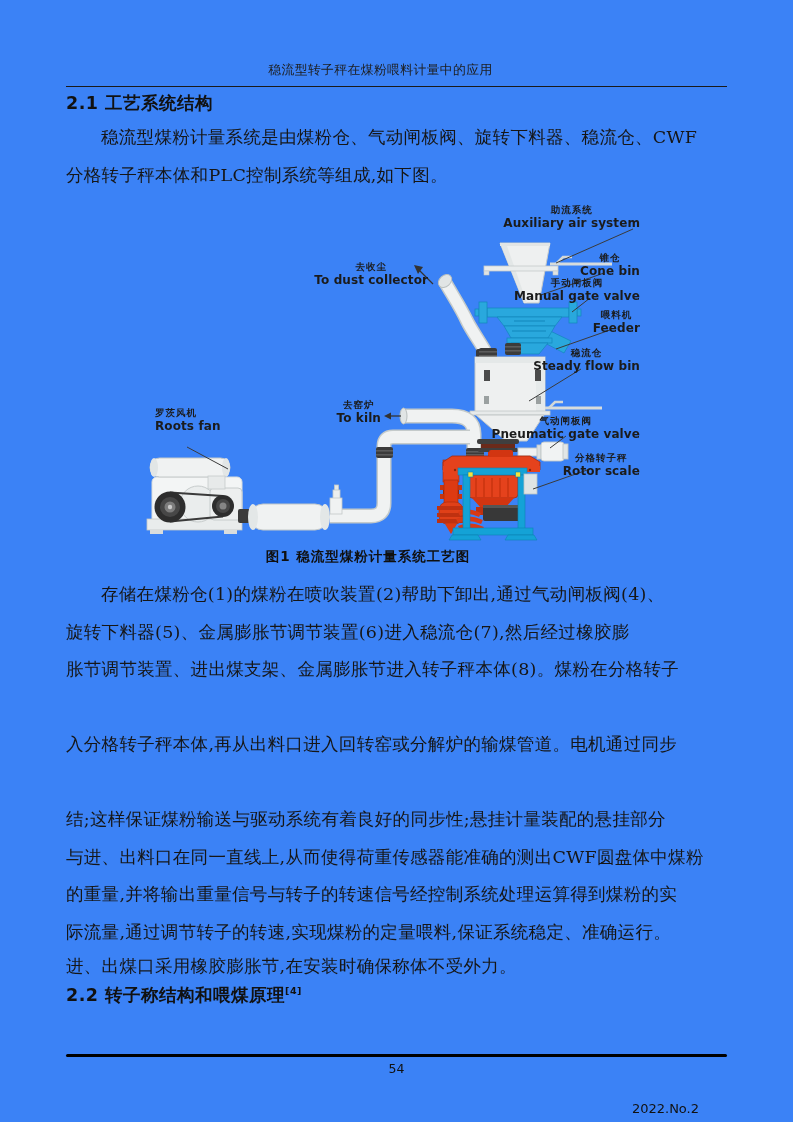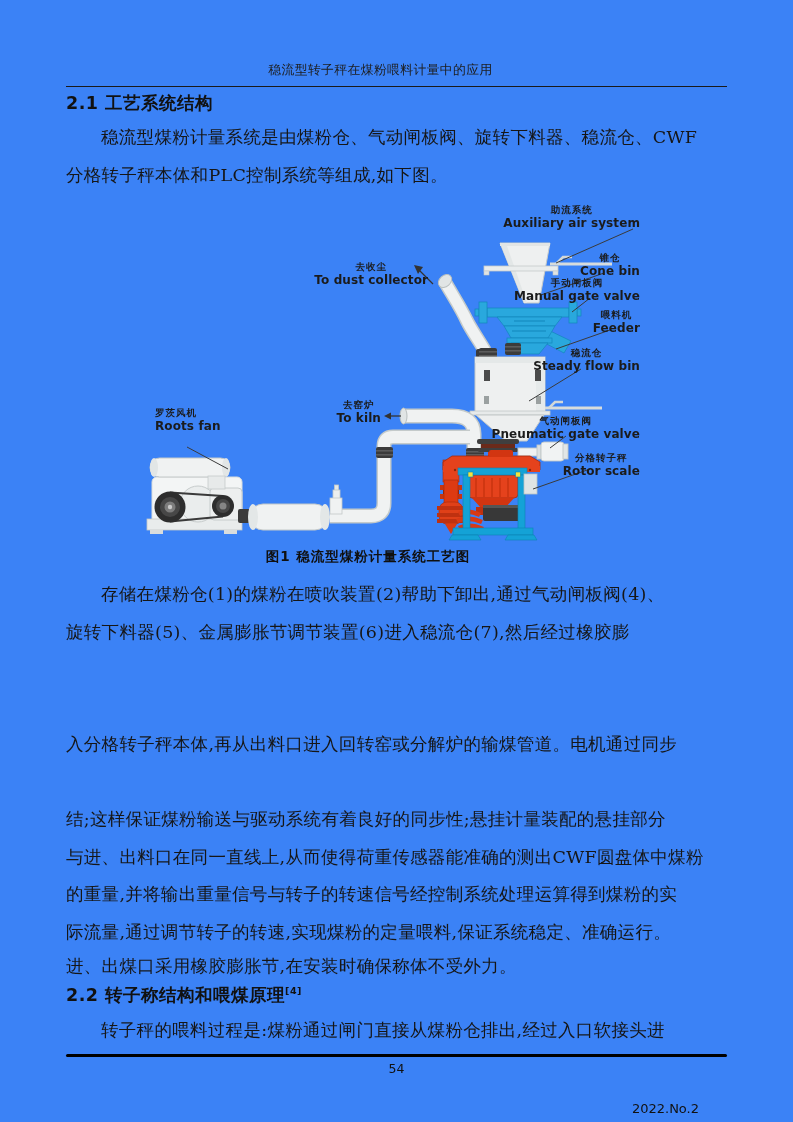--- a/index.html
+++ b/index.html
@@ -316,29 +316,29 @@
   </div>
   <div class="dlab lroots" style="top:408px">
     <div class="cn">罗茨风机</div>
       <div class="en">Roots fan</div>
   </div>
 
   <div class="fig-cap">图1 稳流型煤粉计量系统工艺图</div>
 
   <div class="tline indent" style="top:584px">存储在煤粉仓(1)的煤粉在喷吹装置(2)帮助下卸出,通过气动闸板阀(4)、</div>
   <div class="tline" style="top:621.5px">旋转下料器(5)、金属膨胀节调节装置(6)进入稳流仓(7),然后经过橡胶膨</div>
+  <div class="tline" style="top:659px">胀节调节装置、进出煤支架、金属膨胀节进入转子秤本体(8)。煤粉在分格转子</div>
   <div class="tline" style="top:734px">入分格转子秤本体,再从出料口进入回转窑或分解炉的输煤管道。电机通过同步</div>
   <div class="tline" style="top:809px">结;这样保证煤粉输送与驱动系统有着良好的同步性;悬挂计量装配的悬挂部分</div>
   <div class="tline" style="top:884px">的重量,并将输出重量信号与转子的转速信号经控制系统处理运算得到煤粉的实</div>
   <div class="tline" style="top:846.5px">与进、出料口在同一直线上,从而使得荷重传感器能准确的测出CWF圆盘体中煤粉</div>
   <div class="tline" style="top:921.5px">际流量,通过调节转子的转速,实现煤粉的定量喂料,保证系统稳定、准确运行。</div>
   <div class="tline" style="top:956px">进、出煤口采用橡胶膨胀节,在安装时确保称体不受外力。</div>
 
   <div class="h-sec" id="h22">
     <span>2.2 转子称结构和喂煤原理</span><span class="ref-sup">[4]</span>
   </div>
-  <div class="tline indent" style="top:1020px">转子秤的喂料过程是:煤粉通过闸门直接从煤粉仓排出,经过入口软接头进</div>
 
   <div class="ftr-rule"></div>
   <div class="pg-num">54</div>
   <div class="issue">2022.No.2</div>
 
 </div>
 
 </body></html>

